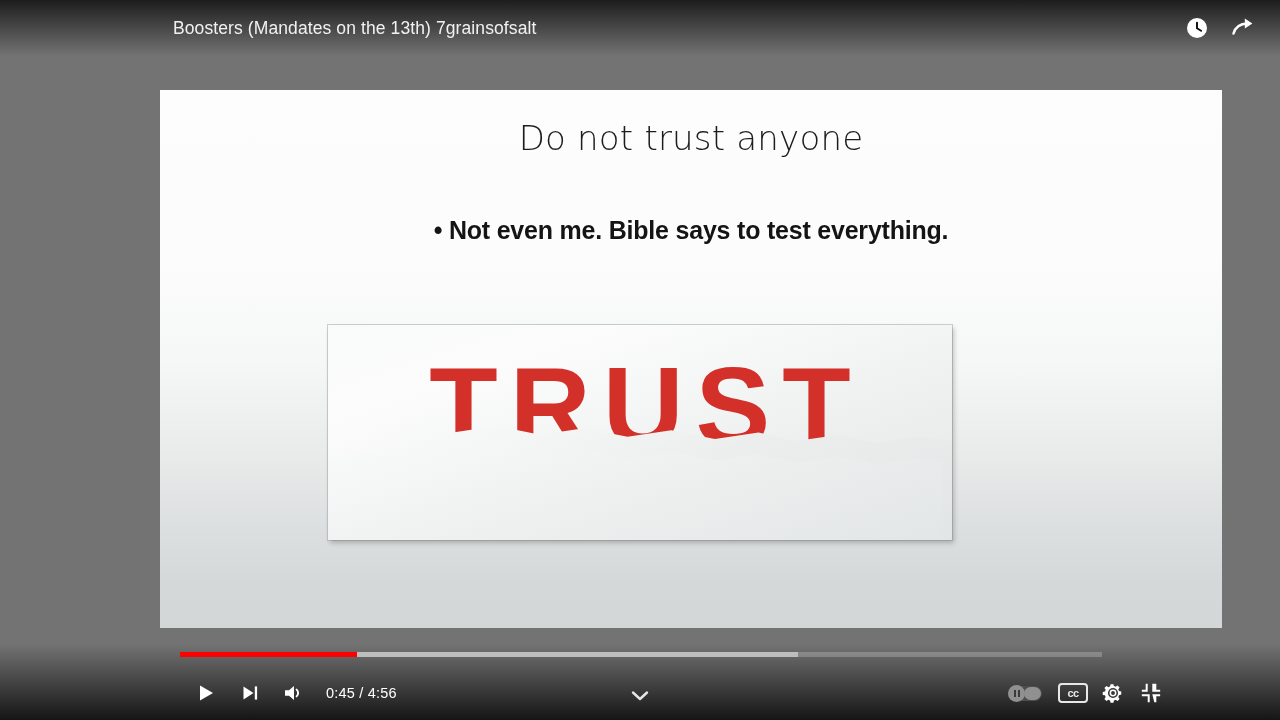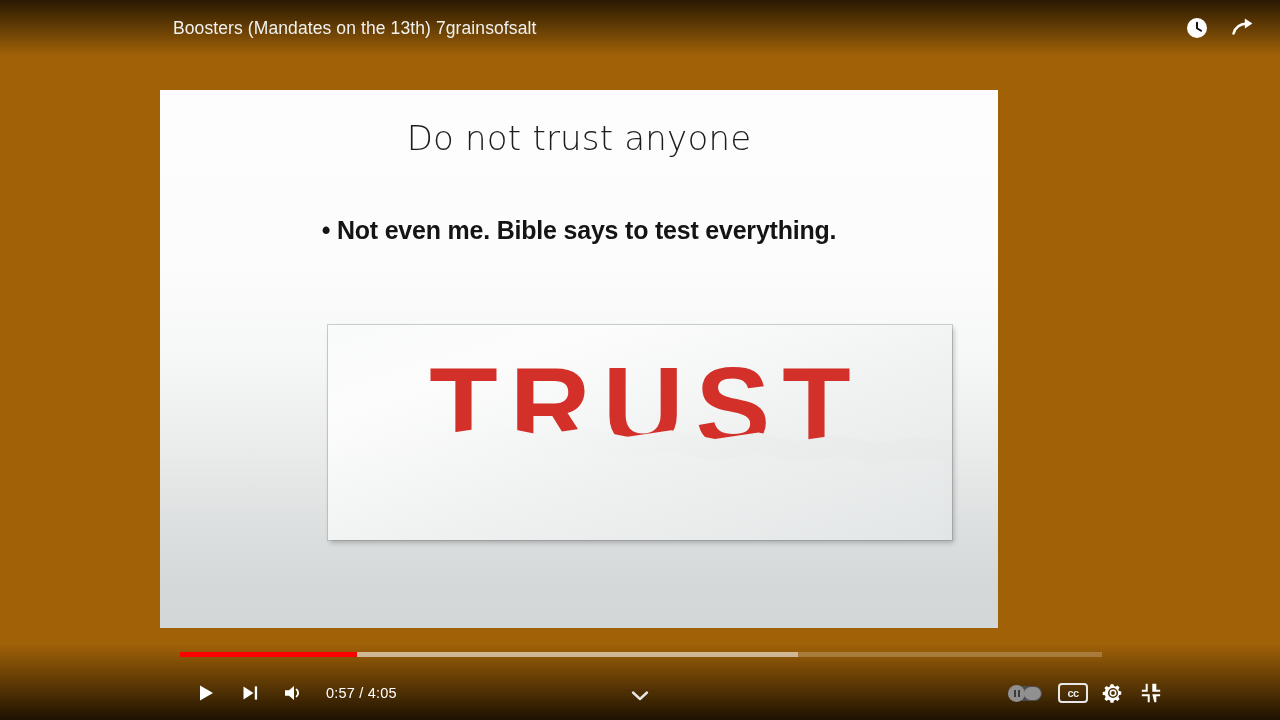--- a/index.html
+++ b/index.html
@@ -9,21 +9,21 @@
     height: 720px;
     background: #000;
     overflow: hidden;
     font-family: "Liberation Sans", sans-serif;
   }
 
   #player {
     position: relative;
     width: 1280px;
     height: 720px;
-    background: #a16207;
+    background: #737373;
   }
 
   
   #top-bar {
     position: absolute;
     top: 0; left: 0;
     width: 1280px;
     height: 56px;
     display: flex;
     align-items: center;
@@ -44,21 +44,21 @@
     display: flex; align-items: center; justify-content: center;
     cursor: pointer;
   }
   .top-icon svg { display: block; }
 
   
   #video-frame {
     position: absolute;
     left: 160px;
     top: 90px;
-    width: 838px;
+    width: 1062px;
     height: 538px;
     background: linear-gradient(to bottom,
         #fdfdfd 0%,
         #fcfcfc 32%,
         #f6f7f7 50%,
         #e9ebeb 68%,
         #dcdfdf 82%,
         #d5d8d8 92%,
         #d4d7d7 100%);
     overflow: hidden;
@@ -324,21 +324,21 @@
           </svg>
         </div>
 
         <div class="ctrl-btn">
           <svg width="22" height="20" viewBox="0 0 22 20">
             <path d="M2 7.2 L6 7.2 L11 3 L11 17 L6 12.8 L2 12.8 Z" fill="#fff"></path>
             <path d="M13.6 6.6 C15.6 8.4 15.6 11.6 13.6 13.4" stroke="#fff" stroke-width="1.9" fill="none" stroke-linecap="round"></path>
           </svg>
         </div>
 
-        <div id="time-display">0:57 / 4:05</div>
+        <div id="time-display">0:45 / 4:56</div>
       </div>
 
       <div class="ctrl-right">
 
         <div id="autoplay-toggle">
           <div id="autoplay-track-on"></div>
           <div id="autoplay-knob">
             <i></i>
               <i></i>
           </div>

